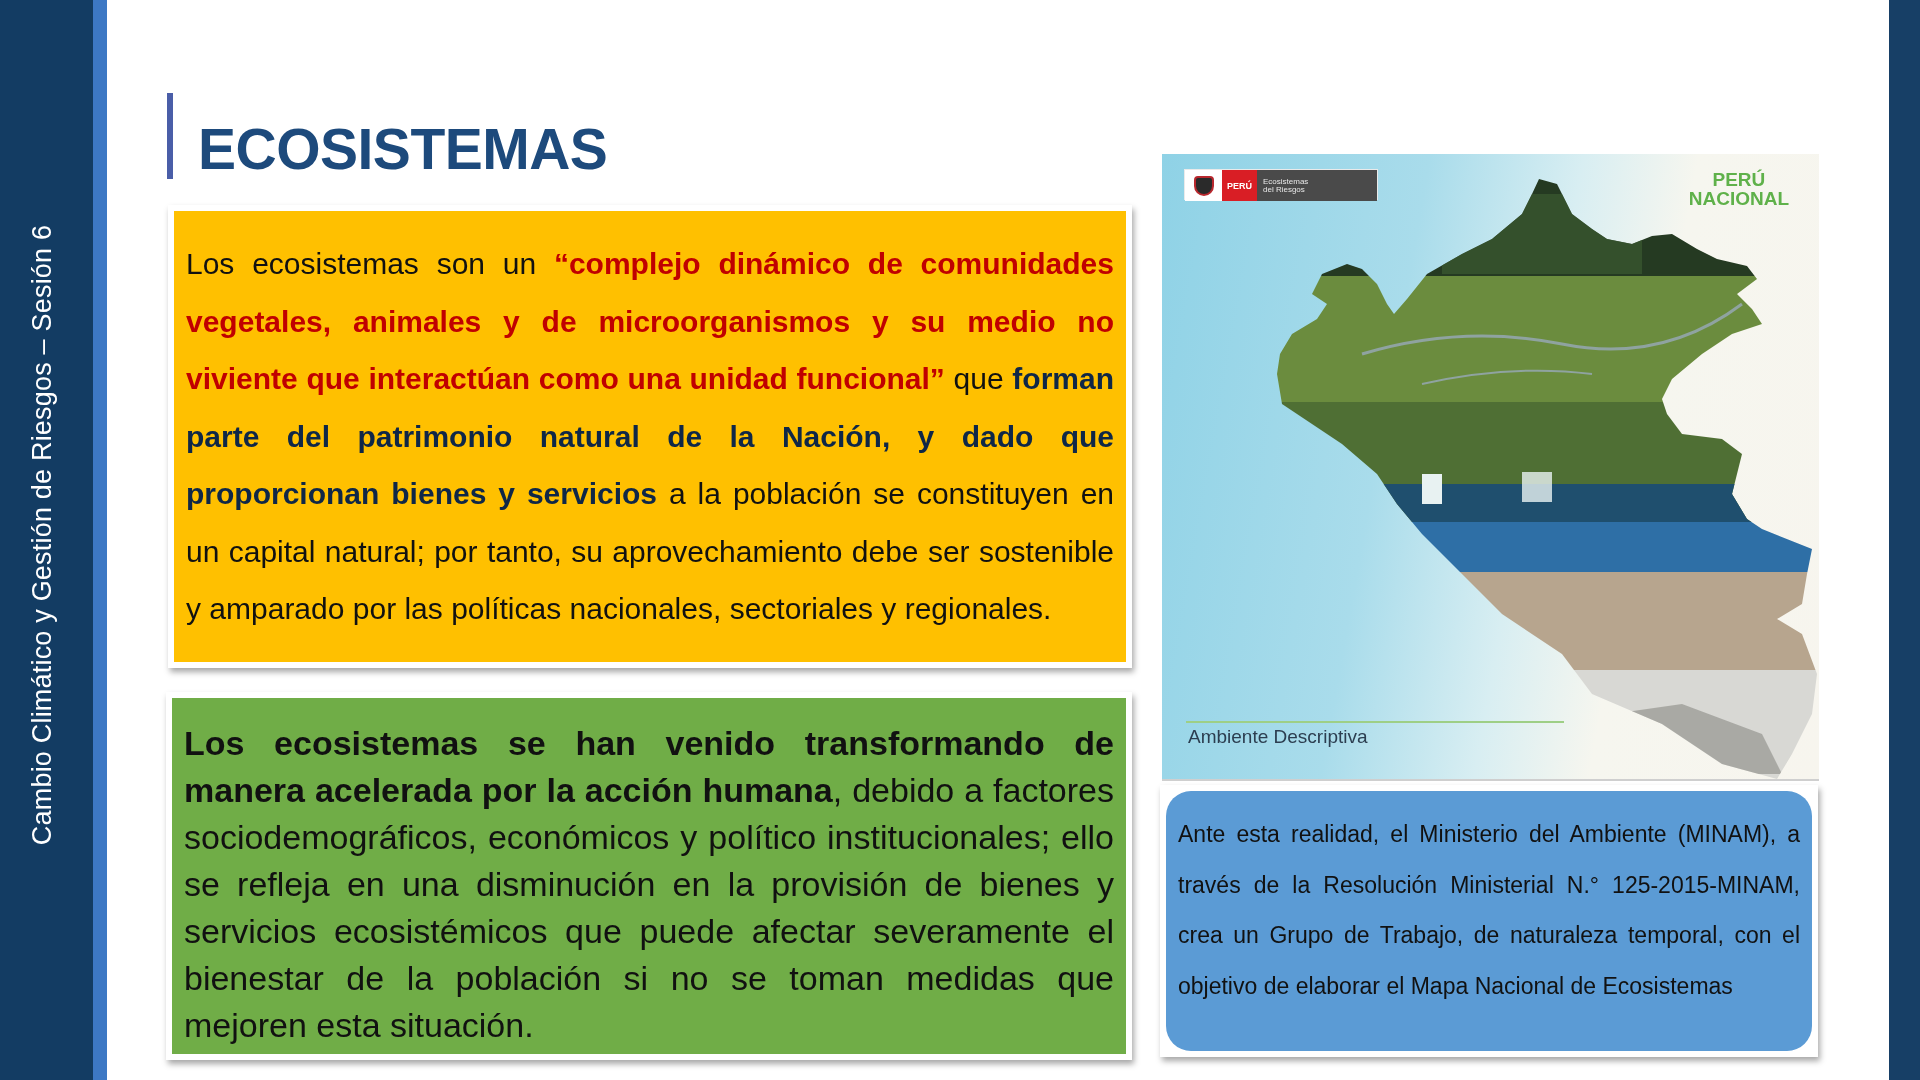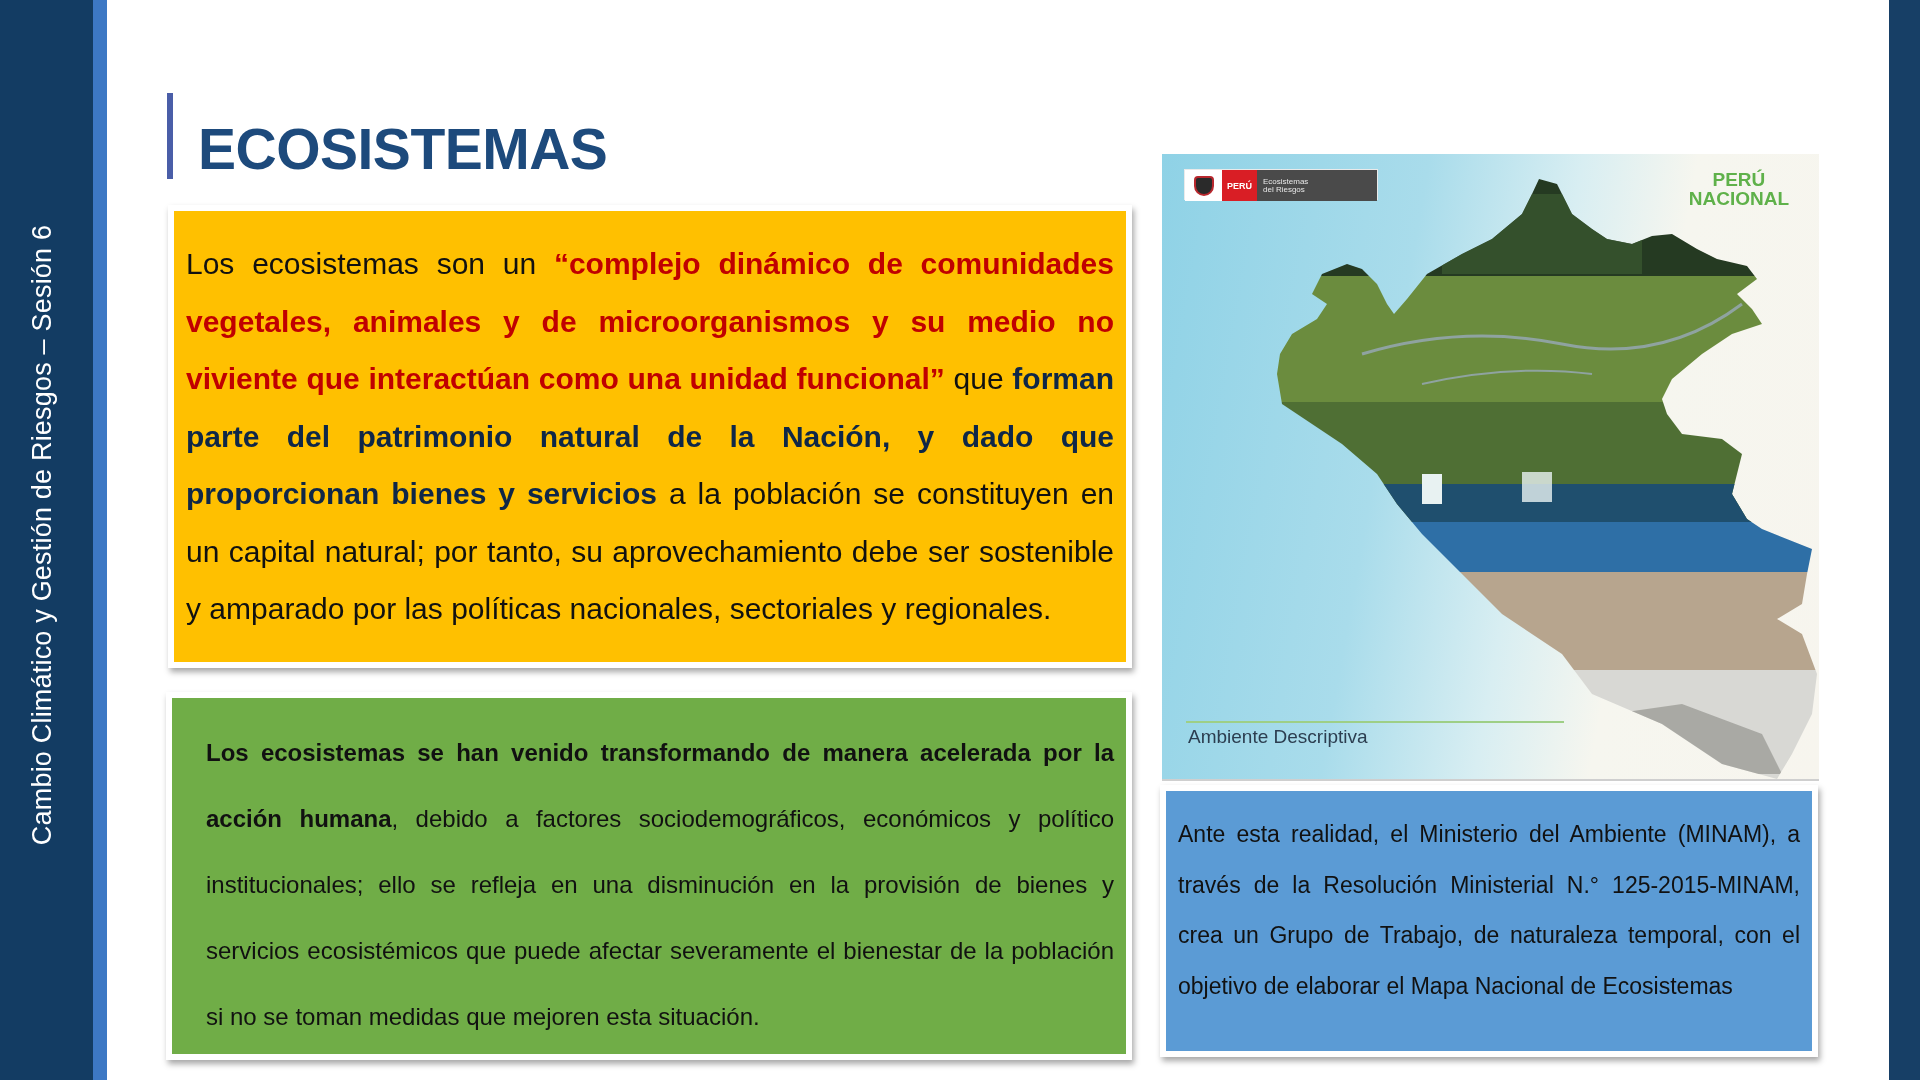--- a/index.html
+++ b/index.html
@@ -37,24 +37,24 @@
     font-family: "DejaVu Sans", sans-serif; text-align: justify;
     text-align-last: left; color: #111111;
   }
 
   .yellow-frame { left: 168px; top: 205px; width: 964px; height: 463px; }
   .yellow-inner { background: #ffc000; padding: 24px 12px 0 12px; }
   .yellow-inner .box-text { font-size: 30px; line-height: 57.5px; font-family: "Liberation Sans", sans-serif; }
 
   .green-frame { left: 166px; top: 692px; width: 966px; height: 368px; }
   .green-inner { background: #70ad47; padding: 22px 12px 0 12px; }
-  .green-inner .box-text { font-size: 24px; line-height: 66px; font-family: "Liberation Sans", sans-serif; margin-left: 22px; }
+  .green-inner .box-text { font-size: 34px; line-height: 47px; font-family: "Liberation Sans", sans-serif; }
 
   .blue-frame { left: 1160px; top: 785px; width: 658px; height: 272px; }
-  .blue-inner { background: #5b9bd5; padding: 18px 12px 0 12px; }
+  .blue-inner { background: #5b9bd5; padding: 18px 12px 0 12px; border-radius: 25px; }
   .blue-inner .box-text { font-size: 23px; line-height: 50.5px; font-family: "Liberation Sans", sans-serif; }
 
   .red { color: #c00000; font-weight: bold; }
   .navy { color: #0f2747; font-weight: bold; }
   .bold { font-weight: bold; }
 
   
   .cover {
     position: absolute; left: 1162px; top: 126px; width: 657px; height: 627px; overflow: hidden;
     background: linear-gradient(100deg, #8fd2e6 0%, #a9dceb 35%, #d8eef2 55%, #f6f6ef 70%, #f7f5ee 100%);

